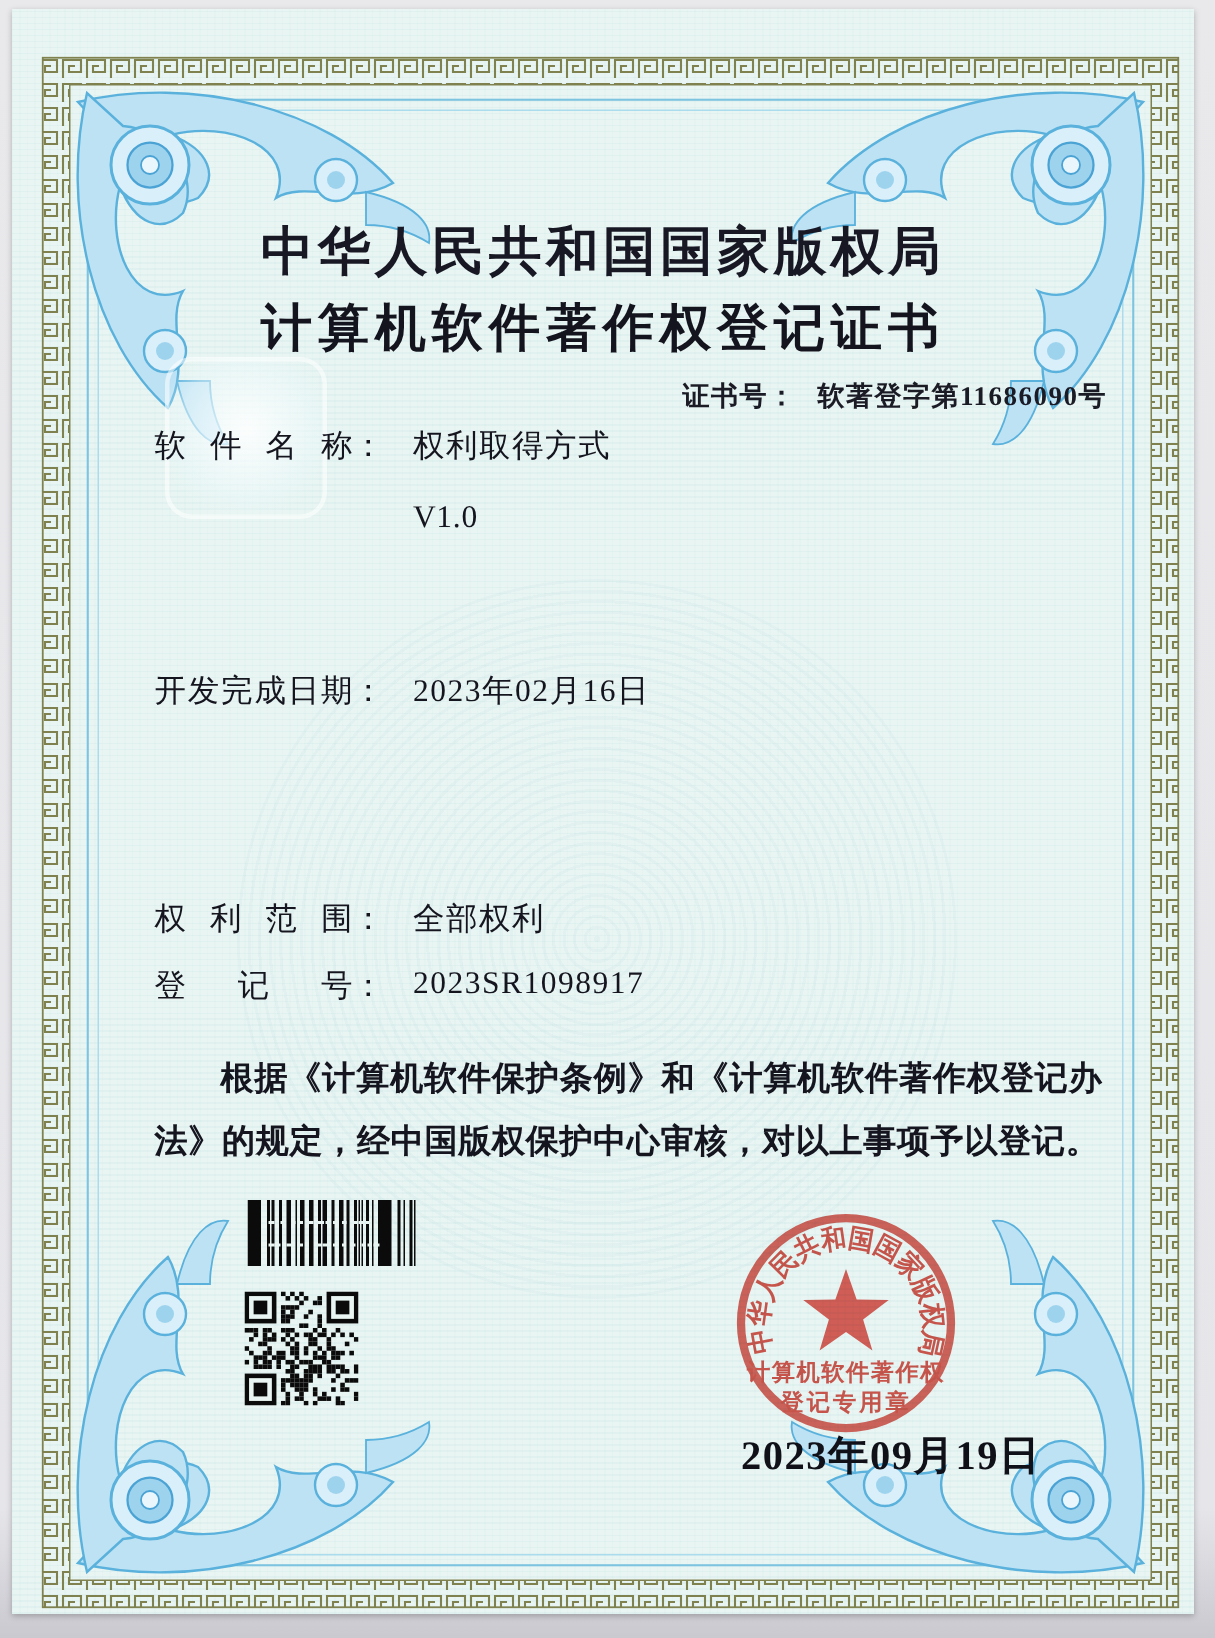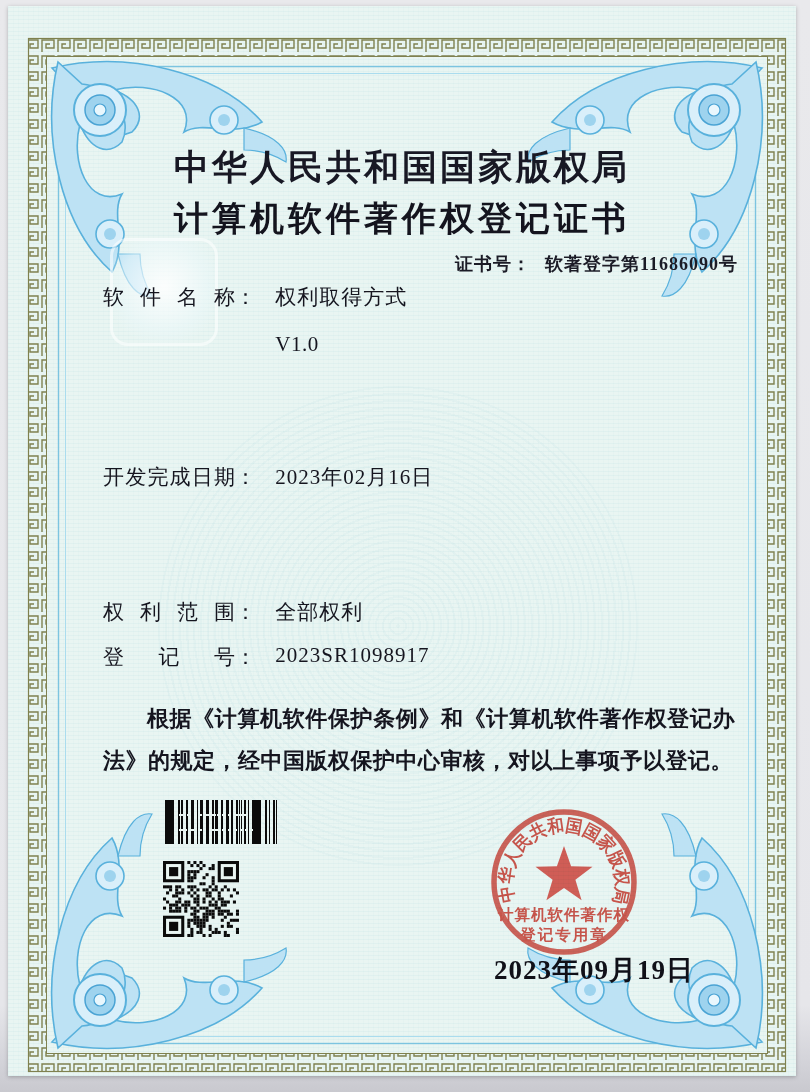--- a/index.html
+++ b/index.html
@@ -107,21 +107,21 @@
 
   <div class="cert-no-line"><span>证书号：</span><span class="gap"></span><span>软著登字第11686090号</span></div>
 
   <div class="field-row" style="top:277px">
     <span class="field-label">软件名称</span><span class="colon">：</span>
     <span class="field-value">
       <div>权利取得方式</div>
       <div class="v2">V1.0</div>
     </span>
   </div>
-  <div class="field-row" style="top:457px">
+  <div class="field-row" style="top:440px">
     <span class="field-label">开发完成日期</span><span class="colon">：</span>
     <span class="field-value">2023年02月16日</span>
   </div>
   <div class="field-row" style="top:592px">
     <span class="field-label">权利范围</span><span class="colon">：</span>
     <span class="field-value">全部权利</span>
   </div>
   <div class="field-row" style="top:637px">
     <span class="field-label">登记号</span><span class="colon">：</span>
     <span class="field-value">2023SR1098917</span>

